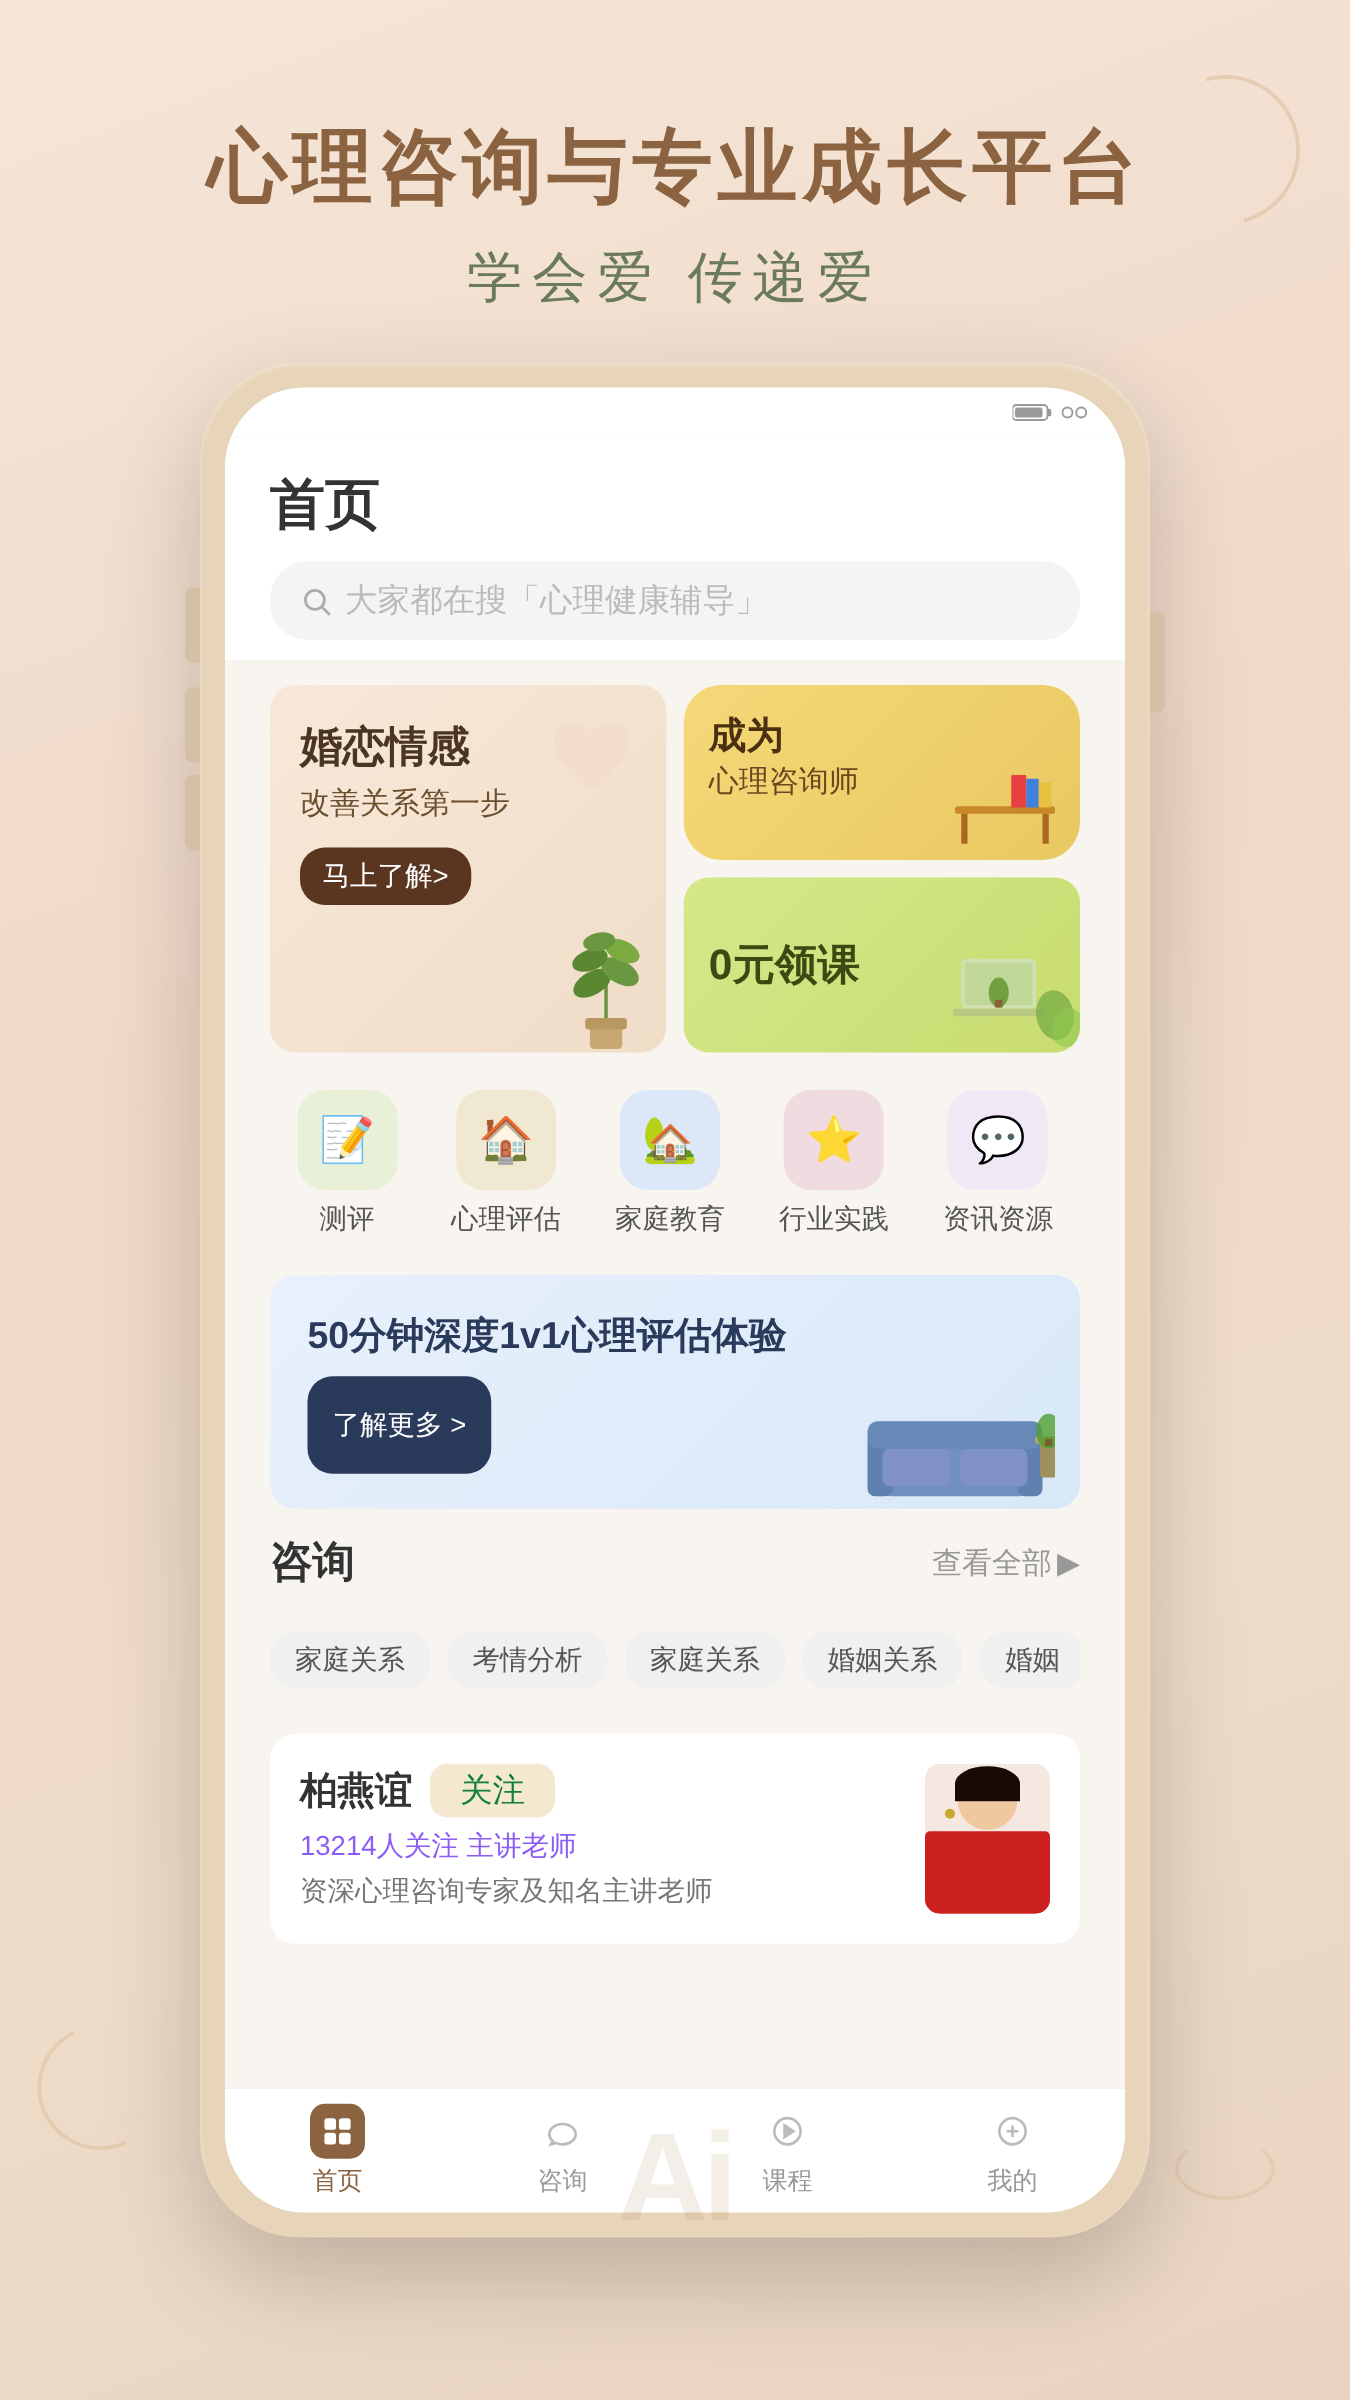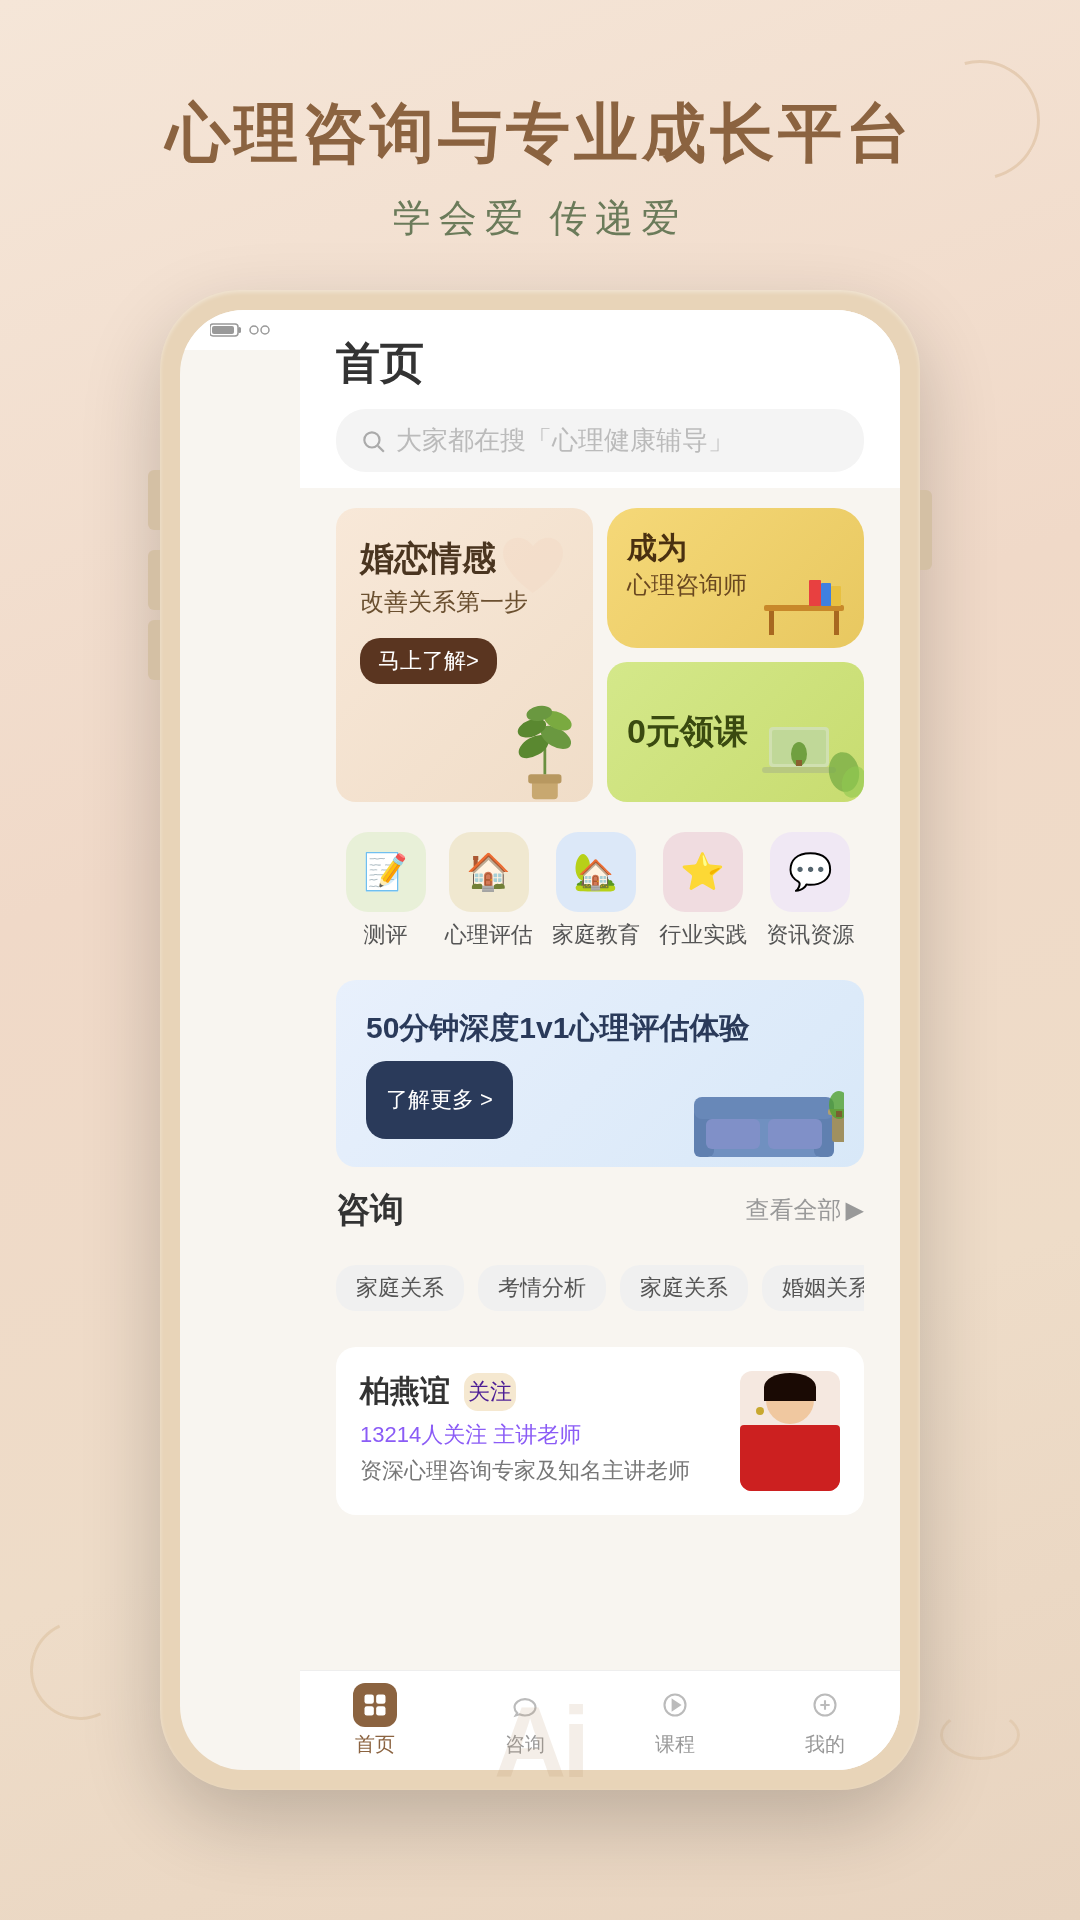--- a/index.html
+++ b/index.html
@@ -57,21 +57,21 @@
       padding-bottom: 40px;
     }
     .main-title {
       font-size: 64px;
       font-weight: 700;
       color: #8B6340;
       letter-spacing: 4px;
       margin-bottom: 16px;
     }
     .sub-title {
-      font-size: 38px;
+      font-size: 44px;
       color: #6B7B5A;
       letter-spacing: 8px;
     }
 
     
     .phone-mockup {
       position: absolute;
       top: 290px;
       left: 50%;
       transform: translateX(-50%);
@@ -106,21 +106,21 @@
       box-shadow: 0 80px 0 #d4c0a4, 0 150px 0 #d4c0a4;
     }
 
     .phone-screen {
       width: 100%;
       height: 100%;
       background: #f8f5f0;
       border-radius: 64px;
       overflow: hidden;
       display: flex;
-      flex-direction: row;
+      flex-direction: column;
     }
 
     
     .status-bar {
       height: 40px;
       background: #fff;
       display: flex;
       align-items: center;
       justify-content: flex-end;
       padding: 0 30px;
@@ -376,24 +376,24 @@
       gap: 14px;
       margin-bottom: 8px;
     }
     .consultant-name {
       font-size: 30px;
       font-weight: 700;
       color: #333;
     }
     .follow-btn {
       background: #f5e8d0;
-      color: #4c1d95;
+      color: #15803d;
       border-radius: 14px;
-      padding: 4px 4px;
-      font-size: 22px;
+      padding: 4px 24px;
+      font-size: 26px;
     }
     .consultant-stats {
       font-size: 22px;
       color: #8b5cf6;
       margin-bottom: 6px;
     }
     .consultant-desc {
       font-size: 22px;
       color: #777;
     }

